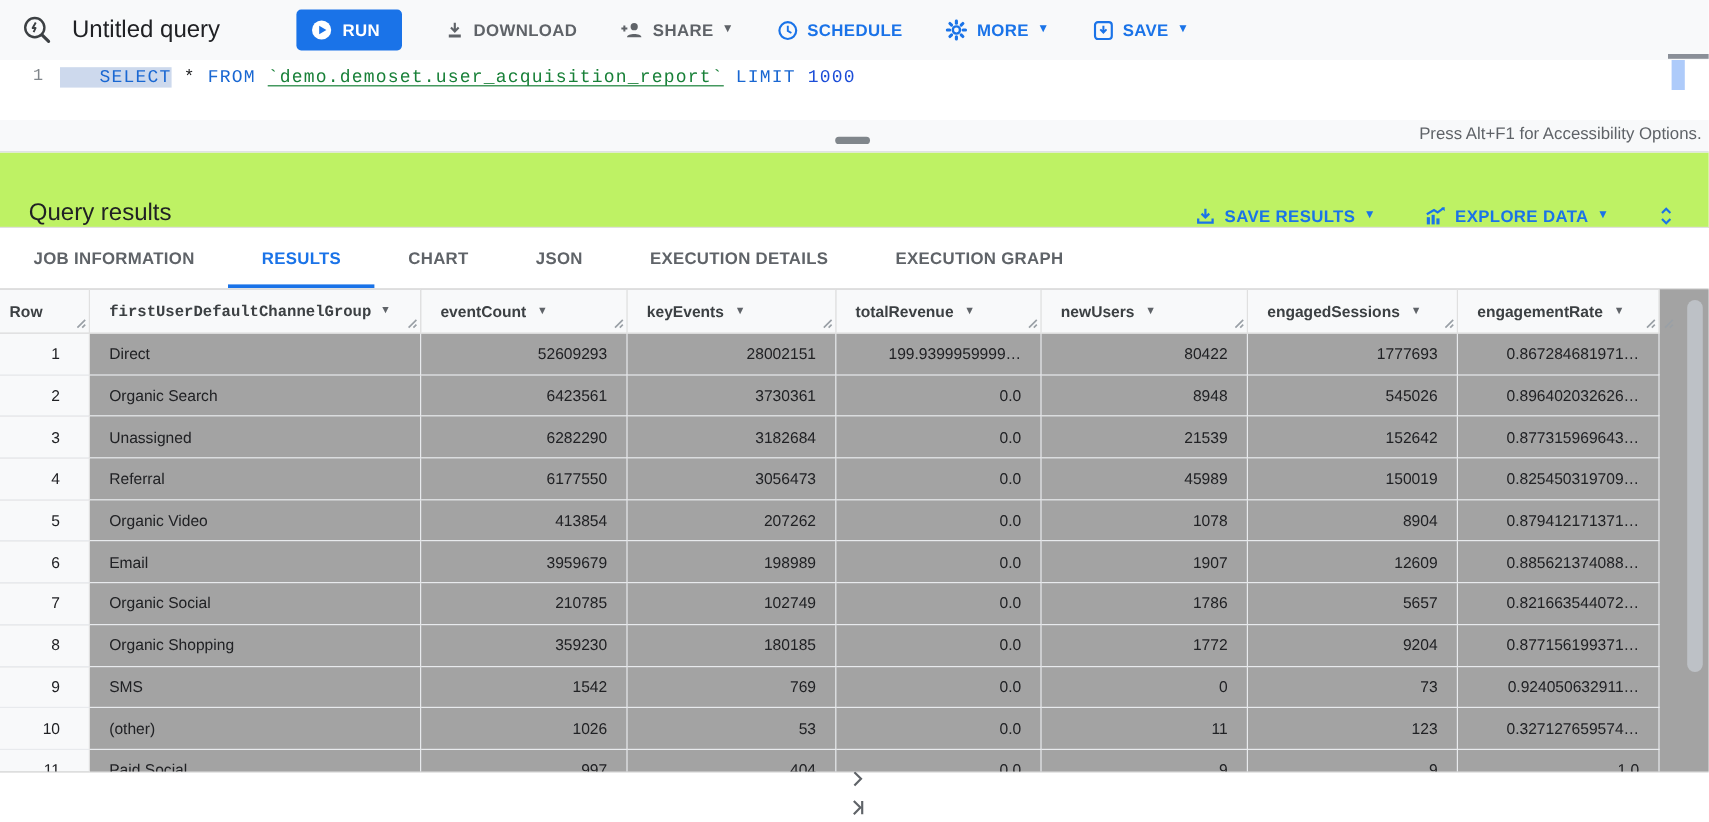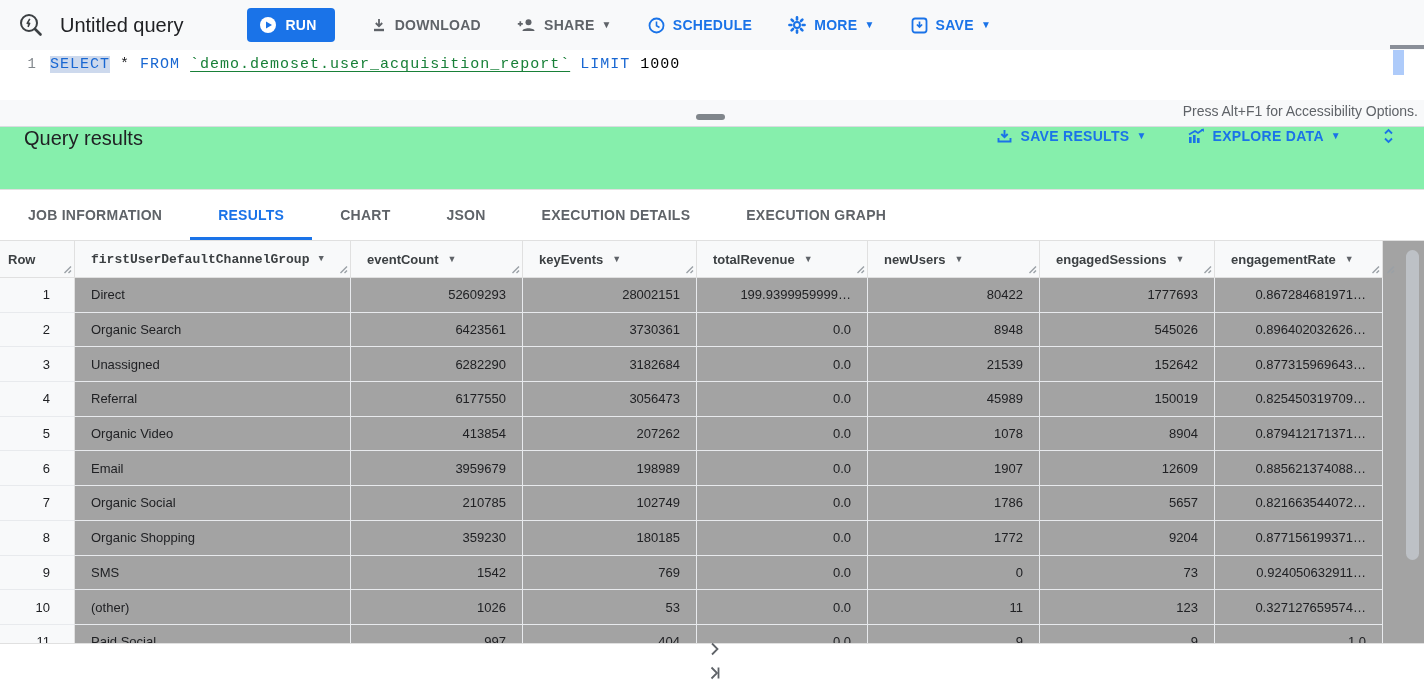--- a/index.html
+++ b/index.html
@@ -22,34 +22,34 @@
 
   
   .editor { position:relative; height:50px; background:#fff; }
   .code-line { display:flex; align-items:flex-start; padding-top:6px;
                font-family:"Liberation Mono", monospace; font-size:15px; letter-spacing:1px; }
   .gutter { width:50px; text-align:right; padding-right:14px; color:#80868b; flex:0 0 auto;
             letter-spacing:0; font-size:14px; }
   .tok-kw { color:#1967d2; }
   .tok-plain { color:#202124; }
   .tok-table { color:#188038; text-decoration:underline; text-underline-offset:3px; }
-  .tok-num { color:#000000; }
-  .tok-selected { background:#cdd9ed; }
+  .tok-num { color:#1d4ed8; }
+  .tok-selected { background:#cdd9ed;padding-left:33px; }
   .editor-overview { position:absolute; top:-5px; right:0; width:34px; height:4px; background:#8a8f98; }
   .editor-scroll-thumb { position:absolute; top:0; right:20px; width:11px; height:25px; background:#aecbfa; }
 
   
   .divider-band { position:relative; height:27px; background:#f8f9fa; border-bottom:1px solid #dadce0; }
   .access-hint { position:absolute; right:6px; top:3px; font-size:14px; color:#5f6368; }
   .drag-handle { position:absolute; left:696px; top:14px; width:29px; height:6px;
                  background:#80868b; border-radius:3px; cursor:row-resize; }
 
   
-  .results-header { height:63px; display:flex; align-items:flex-start; padding:0 28px 0 24px;
-                    border-bottom:1px solid #e0e0e0; background:#86efac; }
+  .results-header { height:63px; display:flex; align-items:flex-end; padding:0 28px 0 24px;
+                    border-bottom:1px solid #e0e0e0; background:#bef264; }
   .results-title { font-size:20px; font-weight:400; color:#202124; }
   .rh-actions { margin-left:auto; display:flex; align-items:center; gap:40px; }
   .rh-btn { display:flex; align-items:center; gap:8px; background:none; border:none;
             color:#1a73e8; font-size:14px; font-weight:700; letter-spacing:.3px;
             cursor:pointer; font-family:inherit; }
 
   
   .tabs { height:51px; display:flex; align-items:stretch; border-bottom:1px solid #e0e0e0;
           padding-left:0; background:#fff; }
   .tab { position:relative; display:flex; align-items:center; padding:0 28px;

